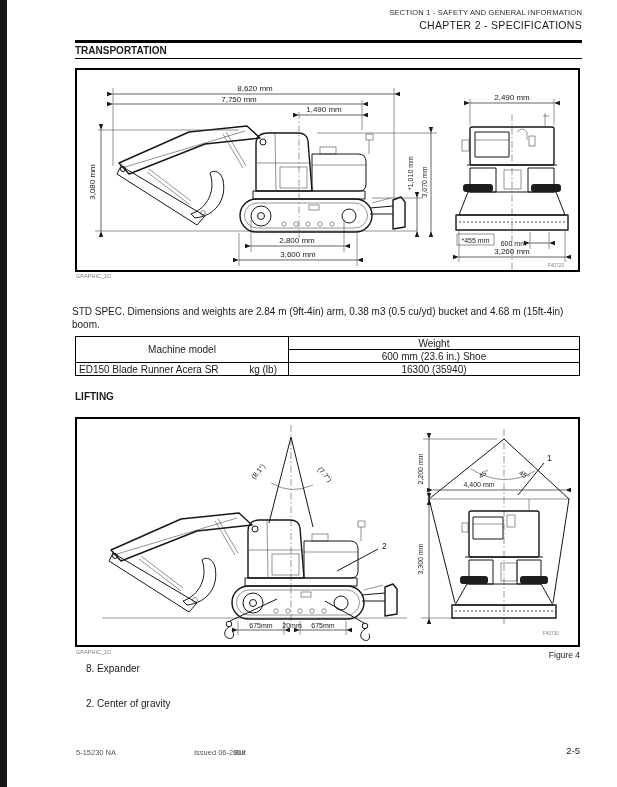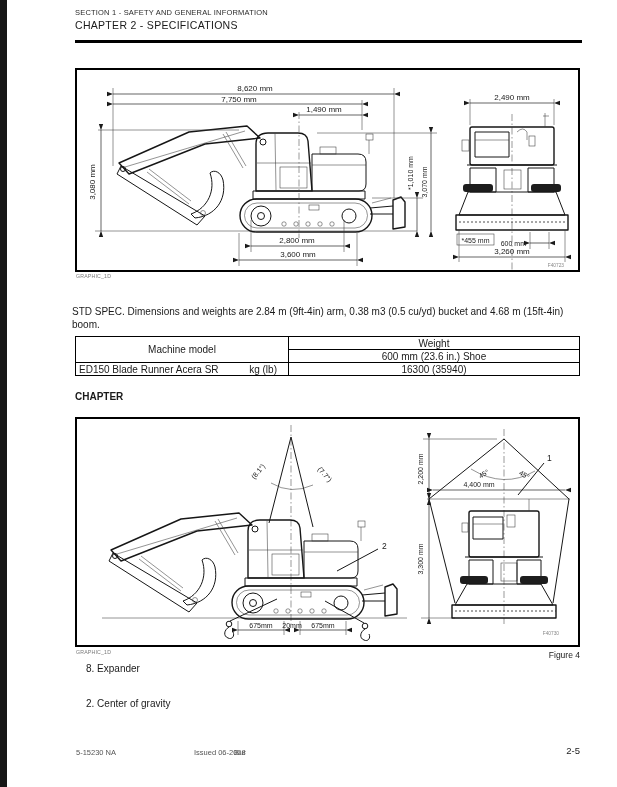--- a/index.html
+++ b/index.html
@@ -1,20 +1,20 @@
 <!DOCTYPE html>
 <html><head>
 <meta charset="utf-8">
 <style>
   html,body{margin:0;padding:0;background:#fff;}
   .page{position:relative;width:617px;height:787px;background:#fff;overflow:hidden;
         font-family:"Liberation Sans",sans-serif;color:#1a1a1a;}
   .abs{position:absolute;}
   .edge{left:0;top:0;width:7px;height:787px;background:#161616;}
-  .hdr{left:75px;top:8px;width:507px;text-align:left;}
+  .hdr{left:75px;top:8px;width:507px;text-align:right;}
   .hdr .l1{font-size:7.5px;color:#2a2a2a;letter-spacing:.2px;}
   .hdr .l2{font-size:10.5px;color:#1a1a1a;letter-spacing:.3px;margin-top:2px;}
   .rule{left:75px;top:40px;width:507px;height:2.5px;background:#000;}
   .sect{left:75px;top:45px;width:507px;font-size:10px;font-weight:bold;
         border-bottom:1.2px solid #000;padding-bottom:2px;}
   .sect2{left:75px;top:391px;font-size:10px;font-weight:bold;}
   .figbox{border:2px solid #000;background:#fff;}
   .fig3{left:75px;top:68px;width:501px;height:200px;}
   .fig4{left:75px;top:417px;width:501px;height:226px;}
   .gl{font-size:5.2px;color:#787878;letter-spacing:.2px;}
@@ -47,20 +47,21 @@
 
 <div class="page">
   <div class="abs edge"></div>
 
   <div class="abs hdr">
     <div class="l1">SECTION 1 - SAFETY AND GENERAL INFORMATION</div>
     <div class="l2">CHAPTER 2 - SPECIFICATIONS</div>
   </div>
   <div class="abs rule"></div>
 
+  <div class="abs sect">TRANSPORTATION</div>
 
   <div class="abs figbox fig3">
     <svg width="501" height="200" viewBox="0 0 501 200">
       <defs>
         <marker id="ah" viewBox="0 0 10 8" refX="0.5" refY="4" markerWidth="9" markerHeight="7.2" orient="auto-start-reverse">
           <path d="M0,4 L10,0.6 L10,7.4 Z" fill="#1a1a1a"></path>
         </marker>
       </defs>
 
       <line x1="18" y1="161" x2="340" y2="161" class="t"></line>
@@ -214,21 +215,21 @@
             <span>ED150 Blade Runner Acera SR</span>
             <span>kg (lb)</span>
           </div>
         </td>
         <td class="c">16300 (35940)</td>
       </tr>
     </tbody>
       </table>
   </div>
 
-  <div class="abs sect2">CHAPTER</div>
+  <div class="abs sect2">LIFTING</div>
 
   <div class="abs figbox fig4">
     <svg width="501" height="226" viewBox="0 0 501 226">
       <defs>
         <marker id="ah4" viewBox="0 0 10 8" refX="0.5" refY="4" markerWidth="9" markerHeight="7.2" orient="auto-start-reverse">
           <path d="M0,4 L10,0.6 L10,7.4 Z" fill="#1a1a1a"></path>
         </marker>
       </defs>
 
       <line x1="25" y1="199" x2="330" y2="199" class="t"></line>

